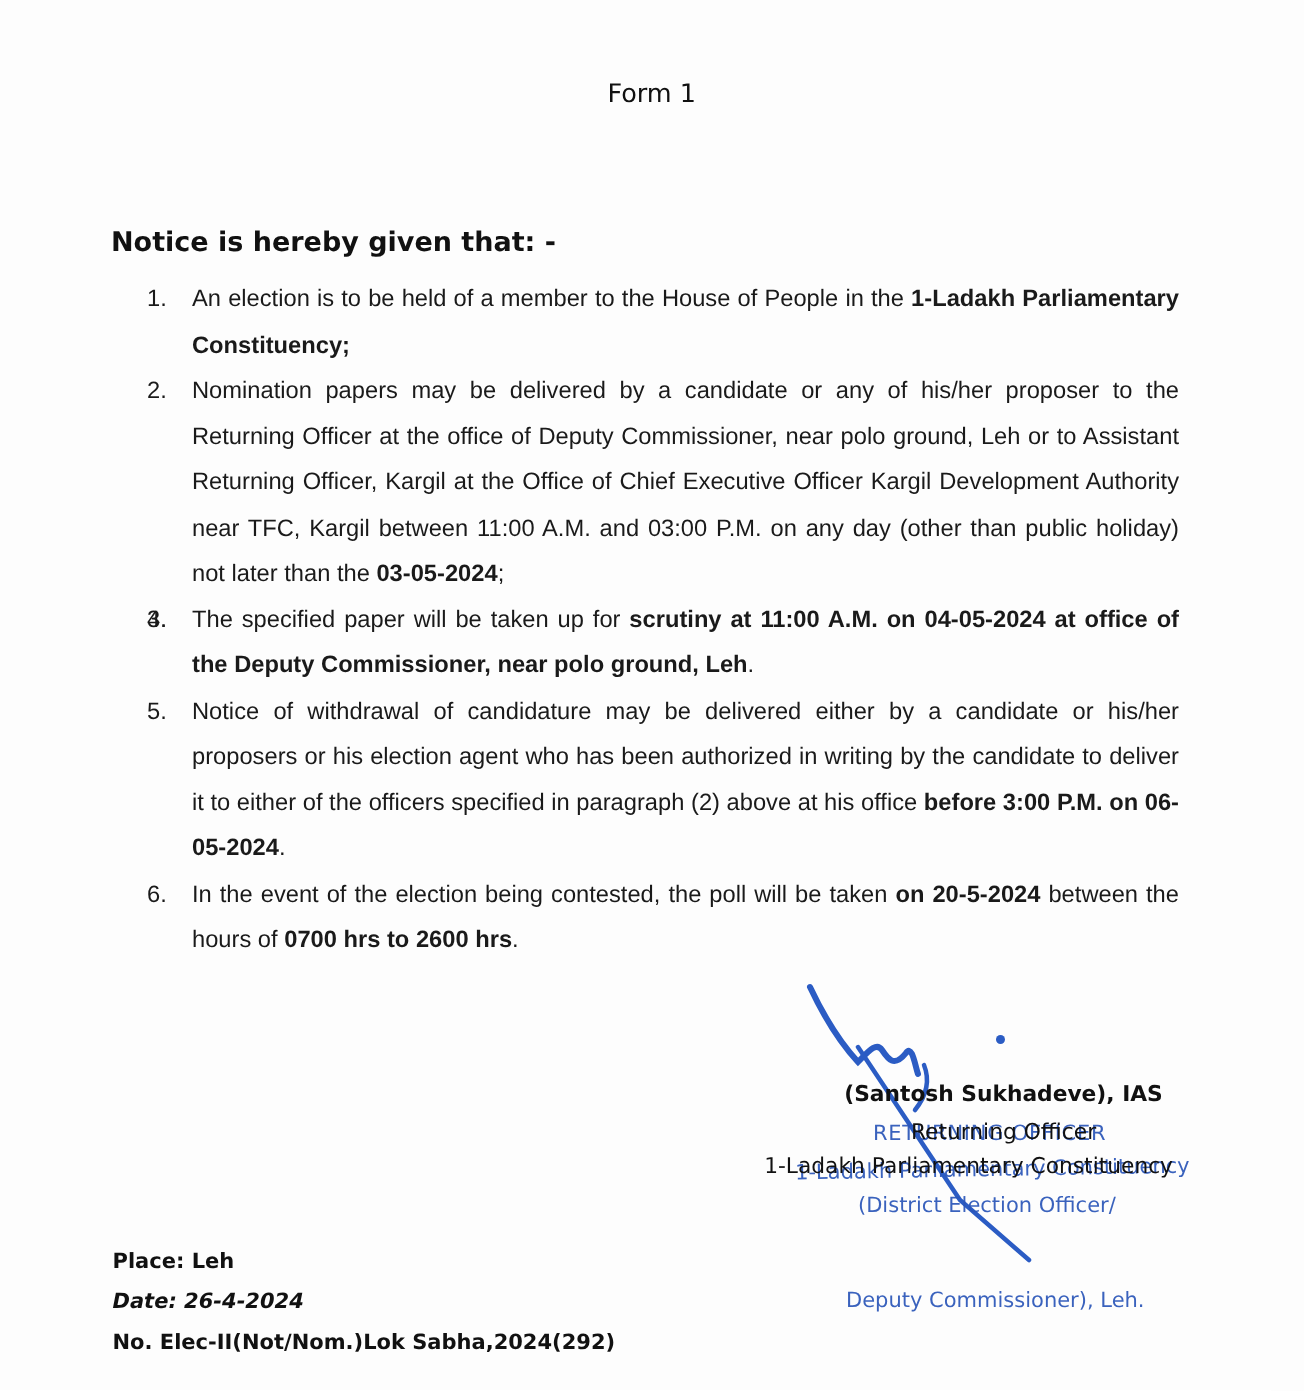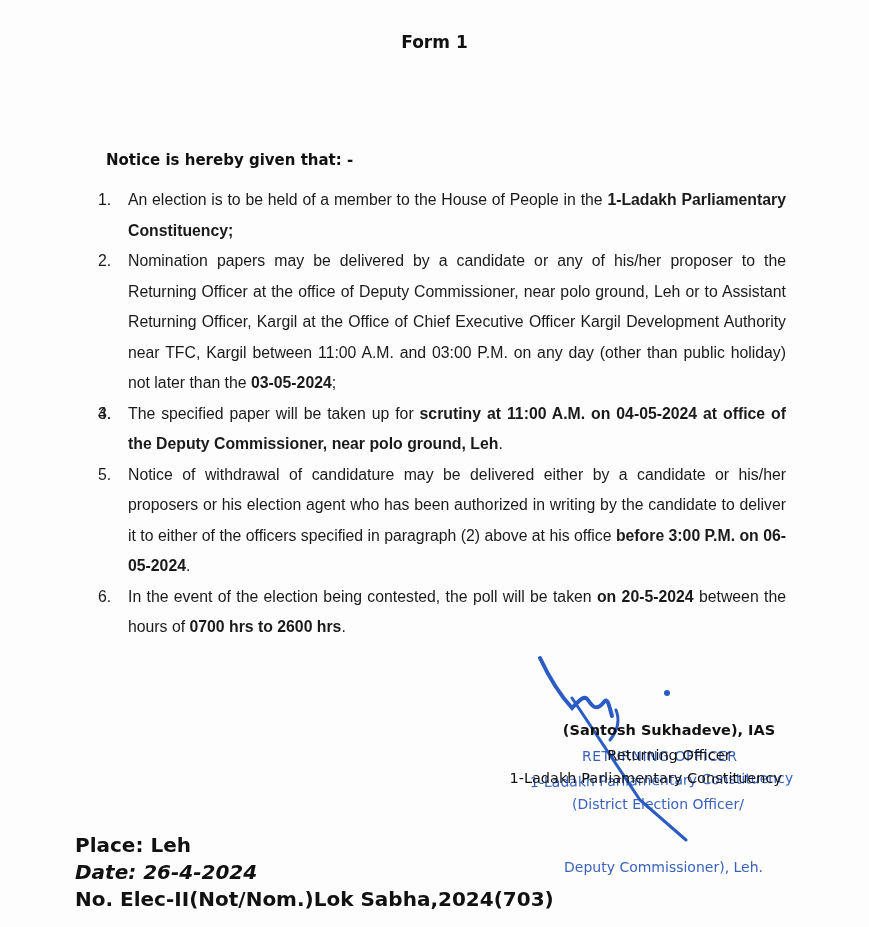--- a/index.html
+++ b/index.html
@@ -1,40 +1,40 @@
 <!DOCTYPE html>
 <html><head>
 <meta charset="utf-8">
 <style>
   html, body { margin: 0; padding: 0; background: #ffffff; }
   body { width: 869px; height: 927px; position: relative; overflow: hidden;
          font-family: "DejaVu Sans", sans-serif; color: #111; }
   .page { position: absolute; left: 0; top: 0; width: 869px; height: 927px; background: #fdfdfd; }
-  .center { position: absolute; left: 0; width: 869px; text-align: center; font-weight: bold; }
+  .center { position: absolute; left: 0; width: 869px; text-align: center; font-weight: normal; margin-top: 21px; }
   .form-title { top: 32px; font-size: 17px; }
   .rule { top: 58px; font-size: 17px; }
   .main-title { top: 84px; font-size: 19.5px; letter-spacing: 0.3px; }
-  .intro { position: absolute; left: 74px; top: 151px; font-size: 15px; font-weight: bold; margin-left: 32px; }
+  .intro { position: absolute; left: 74px; top: 151px; font-size: 18px; font-weight: bold; }
   .items { position: absolute; left: 98px; top: 185px; width: 688px; }
   .item { position: relative; padding-left: 30px; font-family: "Liberation Sans", sans-serif;
           font-size: 15.8px; line-height: 30.5px; text-align: justify; color: #1a1a1a;
           font-stretch: condensed; }
   .item .num { position: absolute; left: 0; top: 0; }
   .item b { font-weight: bold; }
   .sig-area { position: absolute; left: 500px; top: 650px; width: 300px; height: 200px; }
   .sig-block { position: absolute; left: 500px; top: 722px; width: 300px; text-align: center; font-size: 14.5px; }
   .sig-name { font-weight: bold; position: absolute; left: 0; width: 300px; top: 0; padding-left: 38px; box-sizing: border-box; }
   .sig-role { position: absolute; top: 25px; left: 0; width: 300px; padding-left: 38px; box-sizing: border-box; }
   .sig-const { position: absolute; top: 48px; left: 0; width: 300px; text-align: right; padding-right: 18px; box-sizing: border-box; }
   .stamp { position: absolute; color: #2a55b8; font-family: "DejaVu Sans", sans-serif; font-size: 14px; opacity: 0.92; }
   .stamp1 { left: 582px; top: 748px; letter-spacing: 0.5px; }
   .stamp2 { left: 530px; top: 772px; transform: rotate(-1deg); }
   .stamp3 { left: 572px; top: 796px; }
   .stamp4 { left: 564px; top: 818px; margin-top: 41px; }
-  .footer { position: absolute; left: 75px; font-size: 20px; font-weight: bold; }
+  .footer { position: absolute; left: 75px; font-size: 14px; font-weight: bold; }
   .place { top: 833px; }
   .date { top: 860px; font-style: italic; }
   .ref { top: 887px; }
 </style>
 </head>
 <body>
 
 <div class="page">
 
   <div class="center form-title">Form 1</div>
@@ -63,14 +63,14 @@
   <div class="stamp stamp4">Deputy Commissioner), Leh.</div>
 
   <div class="sig-block">
     <div class="sig-name">(Santosh Sukhadeve), IAS</div>
     <div class="sig-role">Returning Officer</div>
     <div class="sig-const">1-Ladakh Parliamentary Constituency</div>
   </div>
 
   <div class="footer place">Place: Leh</div>
   <div class="footer date">Date: 26-4-2024</div>
-  <div class="footer ref">No. Elec-II(Not/Nom.)Lok Sabha,2024(703)</div>
+  <div class="footer ref">No. Elec-II(Not/Nom.)Lok Sabha,2024(292)</div>
 </div>
 
 </body></html>

